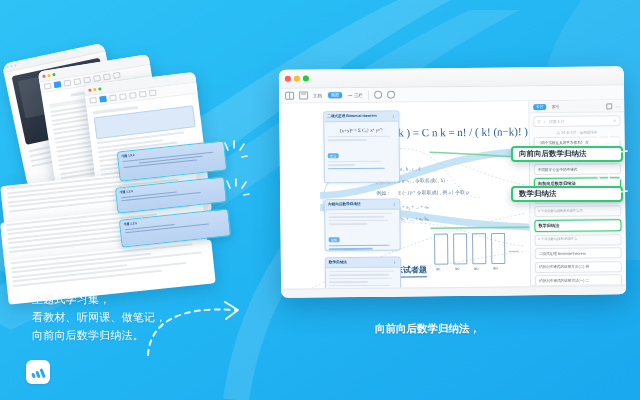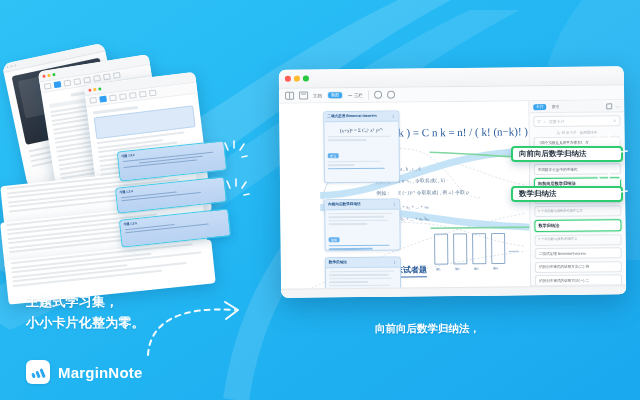--- a/index.html
+++ b/index.html
@@ -92,23 +92,23 @@
   .hcard .hc-title { font-size:3px; color:#1a4f86; padding:2px 3px 1px 3px; font-weight:bold; }
   .hcard .hc-line { height:1.5px; background:rgba(28,80,140,.35); border-radius:1px; margin:1.5px 4px;}
   .hc1 { left:118px; top:146px; width:108px; height:30px; transform: rotate(-6deg);}
   .hc2 { left:116px; top:182px; width:110px; height:26px; transform: rotate(-6deg);}
   .hc3 { left:120px; top:214px; width:110px; height:28px; transform: rotate(-6deg);}
 
   .sparkle { position:absolute; pointer-events:none; }
 
   
   .left-caption {
-    position: absolute; left: 26px; top: 291px;
-    color: #ffffff; font-size: 13px; line-height: 1.62;
-    font-weight: 700; letter-spacing: .2px;
+    position: absolute; left: 32px; top: 291px;
+    color: #ffffff; font-size: 11px; line-height: 1.62;
+    font-weight: 400; letter-spacing: .2px;
     text-shadow: 0 1px 2px rgba(0,60,110,.16);
   }
   .logo-row { position:absolute; left:26px; top:360px; display:flex; align-items:center; gap:8px;}
   .logo-mark {
     width:24px;height:24px;border-radius:6px;background:#fff;
     display:flex;align-items:center;justify-content:center;
     box-shadow:0 1px 3px rgba(0,60,110,.15);
   }
   .logo-text { color:#fff; font-size:15px; font-weight:600; letter-spacing:.2px;}
 
@@ -393,34 +393,34 @@
       <line x1="6" y1="10" x2="3" y2="3"></line>
         <line x1="12" y1="8" x2="12" y2="1"></line>
       <line x1="18" y1="10" x2="22" y2="4"></line>
         <line x1="20" y1="17" x2="25" y2="16"></line>
     </g>
   </svg>
 </div>
 
 <div class="left-caption">
   <div>主题式学习集，</div>
-  <div>小小卡片化整为零。</div>
+  <div>看教材、听网课、做笔记，</div>
+  <div>向前向后数学归纳法。</div>
 </div>
 
 <div class="logo-row">
   <div class="logo-mark">
     <svg width="15" height="13" viewBox="0 0 15 13">
       <g fill="#2aa8ef">
         <rect x="1" y="7" width="3" height="5" rx="1.3" transform="rotate(-22 2.5 9.5)"></rect>
         <rect x="5.5" y="5" width="3" height="7" rx="1.3" transform="rotate(-22 7 8.5)"></rect>
         <rect x="10" y="2.5" width="3" height="9.5" rx="1.3" transform="rotate(-22 11.5 7)"></rect>
       </g>
     </svg>
   </div>
-  <div class="logo-text">MarginNote</div>
 </div>
 
 <svg class="dashed-arrow" width="140" height="60" viewBox="0 0 140 60">
   <path d="M 8 55 C 10 22 40 6 95 10" fill="none" stroke="#ffffff" stroke-width="2" stroke-dasharray="5 5" stroke-linecap="round" opacity="0.95"></path>
   <path d="M 85 2 L 98 10 L 86 19" fill="none" stroke="#ffffff" stroke-width="2" stroke-linecap="round" stroke-linejoin="round" opacity="0.95"></path>
 </svg>
 
 <div class="window">
 
   <div class="win-titlebar">

